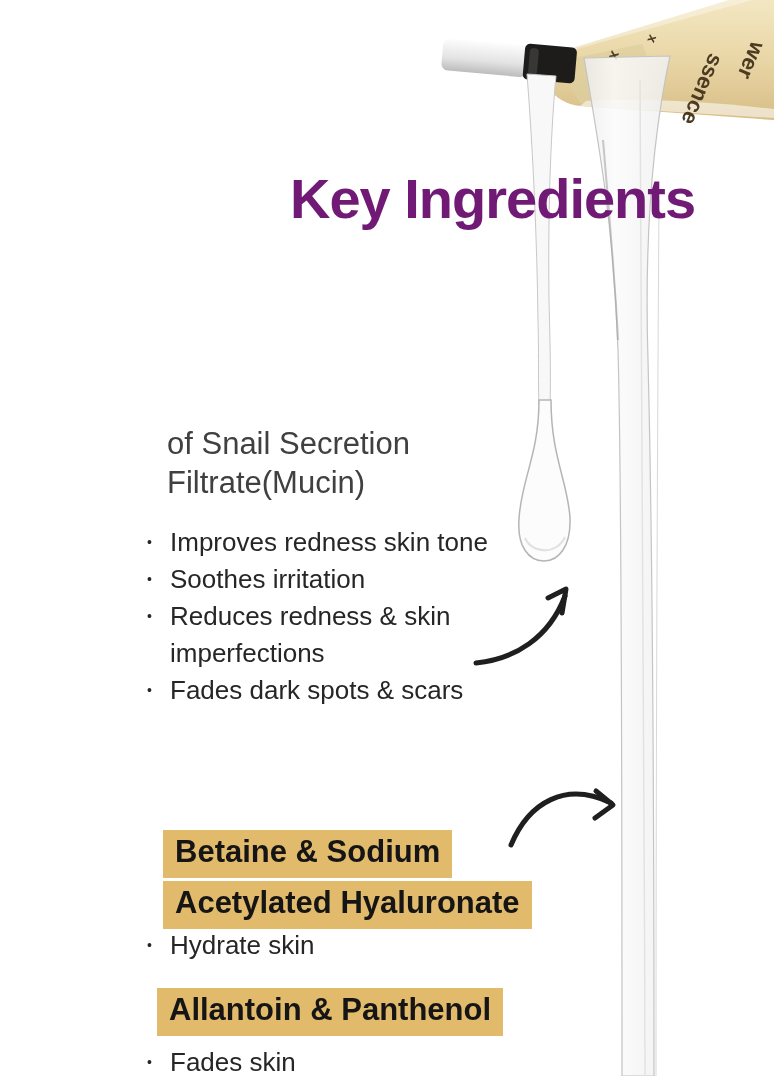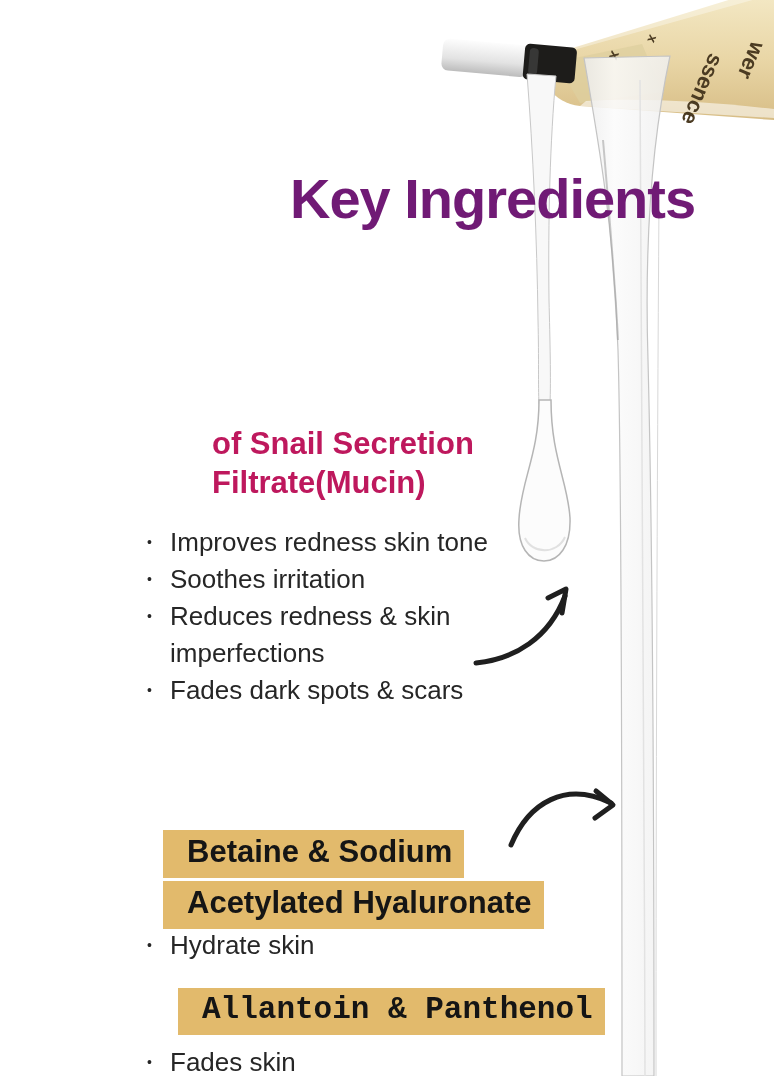--- a/index.html
+++ b/index.html
@@ -7,33 +7,33 @@
     position:relative;width:774px;height:1076px;overflow:hidden;background:#ffffff;
     font-family:"Liberation Sans","DejaVu Sans",sans-serif;color:#1d1d1f;
   }
   .art{position:absolute;left:0;top:0;z-index:1;}
   .layer{position:absolute;z-index:2;}
 
   .title{left:290px;top:166px;font-size:56px;font-weight:700;letter-spacing:-1px;color:#701a75;white-space:nowrap;}
 
   .pct-wrap{left:152px;top:306px;width:320px;height:140px;}
 
-  .kname{left:167px;top:424px;font-size:31px;font-weight:700;line-height:39px;color:#be185d;white-space:nowrap;margin-left:45px;}
+  .kname{left:167px;top:424px;font-size:31px;font-weight:400;line-height:39px;color:#404040;white-space:nowrap;}
 
   ul.blist{list-style:none;margin:0;padding:0;}
   ul.blist li{position:relative;padding-left:26px;font-size:26px;line-height:37px;color:#262626;}
   ul.blist .dot{position:absolute;left:3px;top:0;font-size:14px;line-height:37px;color:#262626;}
   .benefits{left:144px;top:524px;width:356px;}
   .benefit-single-1{left:144px;top:927px;width:400px;}
   .benefit-single-2{left:144px;top:1044px;width:400px;}
 
   .hl-block{left:163px;top:830px;}
-  .hl-block-2{left:178px;top:988px;font-family:Liberation Mono, monospace;}
+  .hl-block-2{left:157px;top:988px;}
   .hl{display:table;background:var(--highlight,#e2ba6c);color:#151515;font-size:31px;font-weight:700;
-      padding:4px 12px 8px 24px;margin-bottom:3px;white-space:nowrap;}
+      padding:4px 12px 8px 12px;margin-bottom:3px;white-space:nowrap;}
 
   .pct-text{
     font-family:"Liberation Sans","DejaVu Sans",sans-serif;
     font-weight:700;
     paint-order:stroke;
     stroke:var(--accent,#edef3f);
     stroke-width:9px;
     stroke-linejoin:round;
     fill:#161616;
   }

